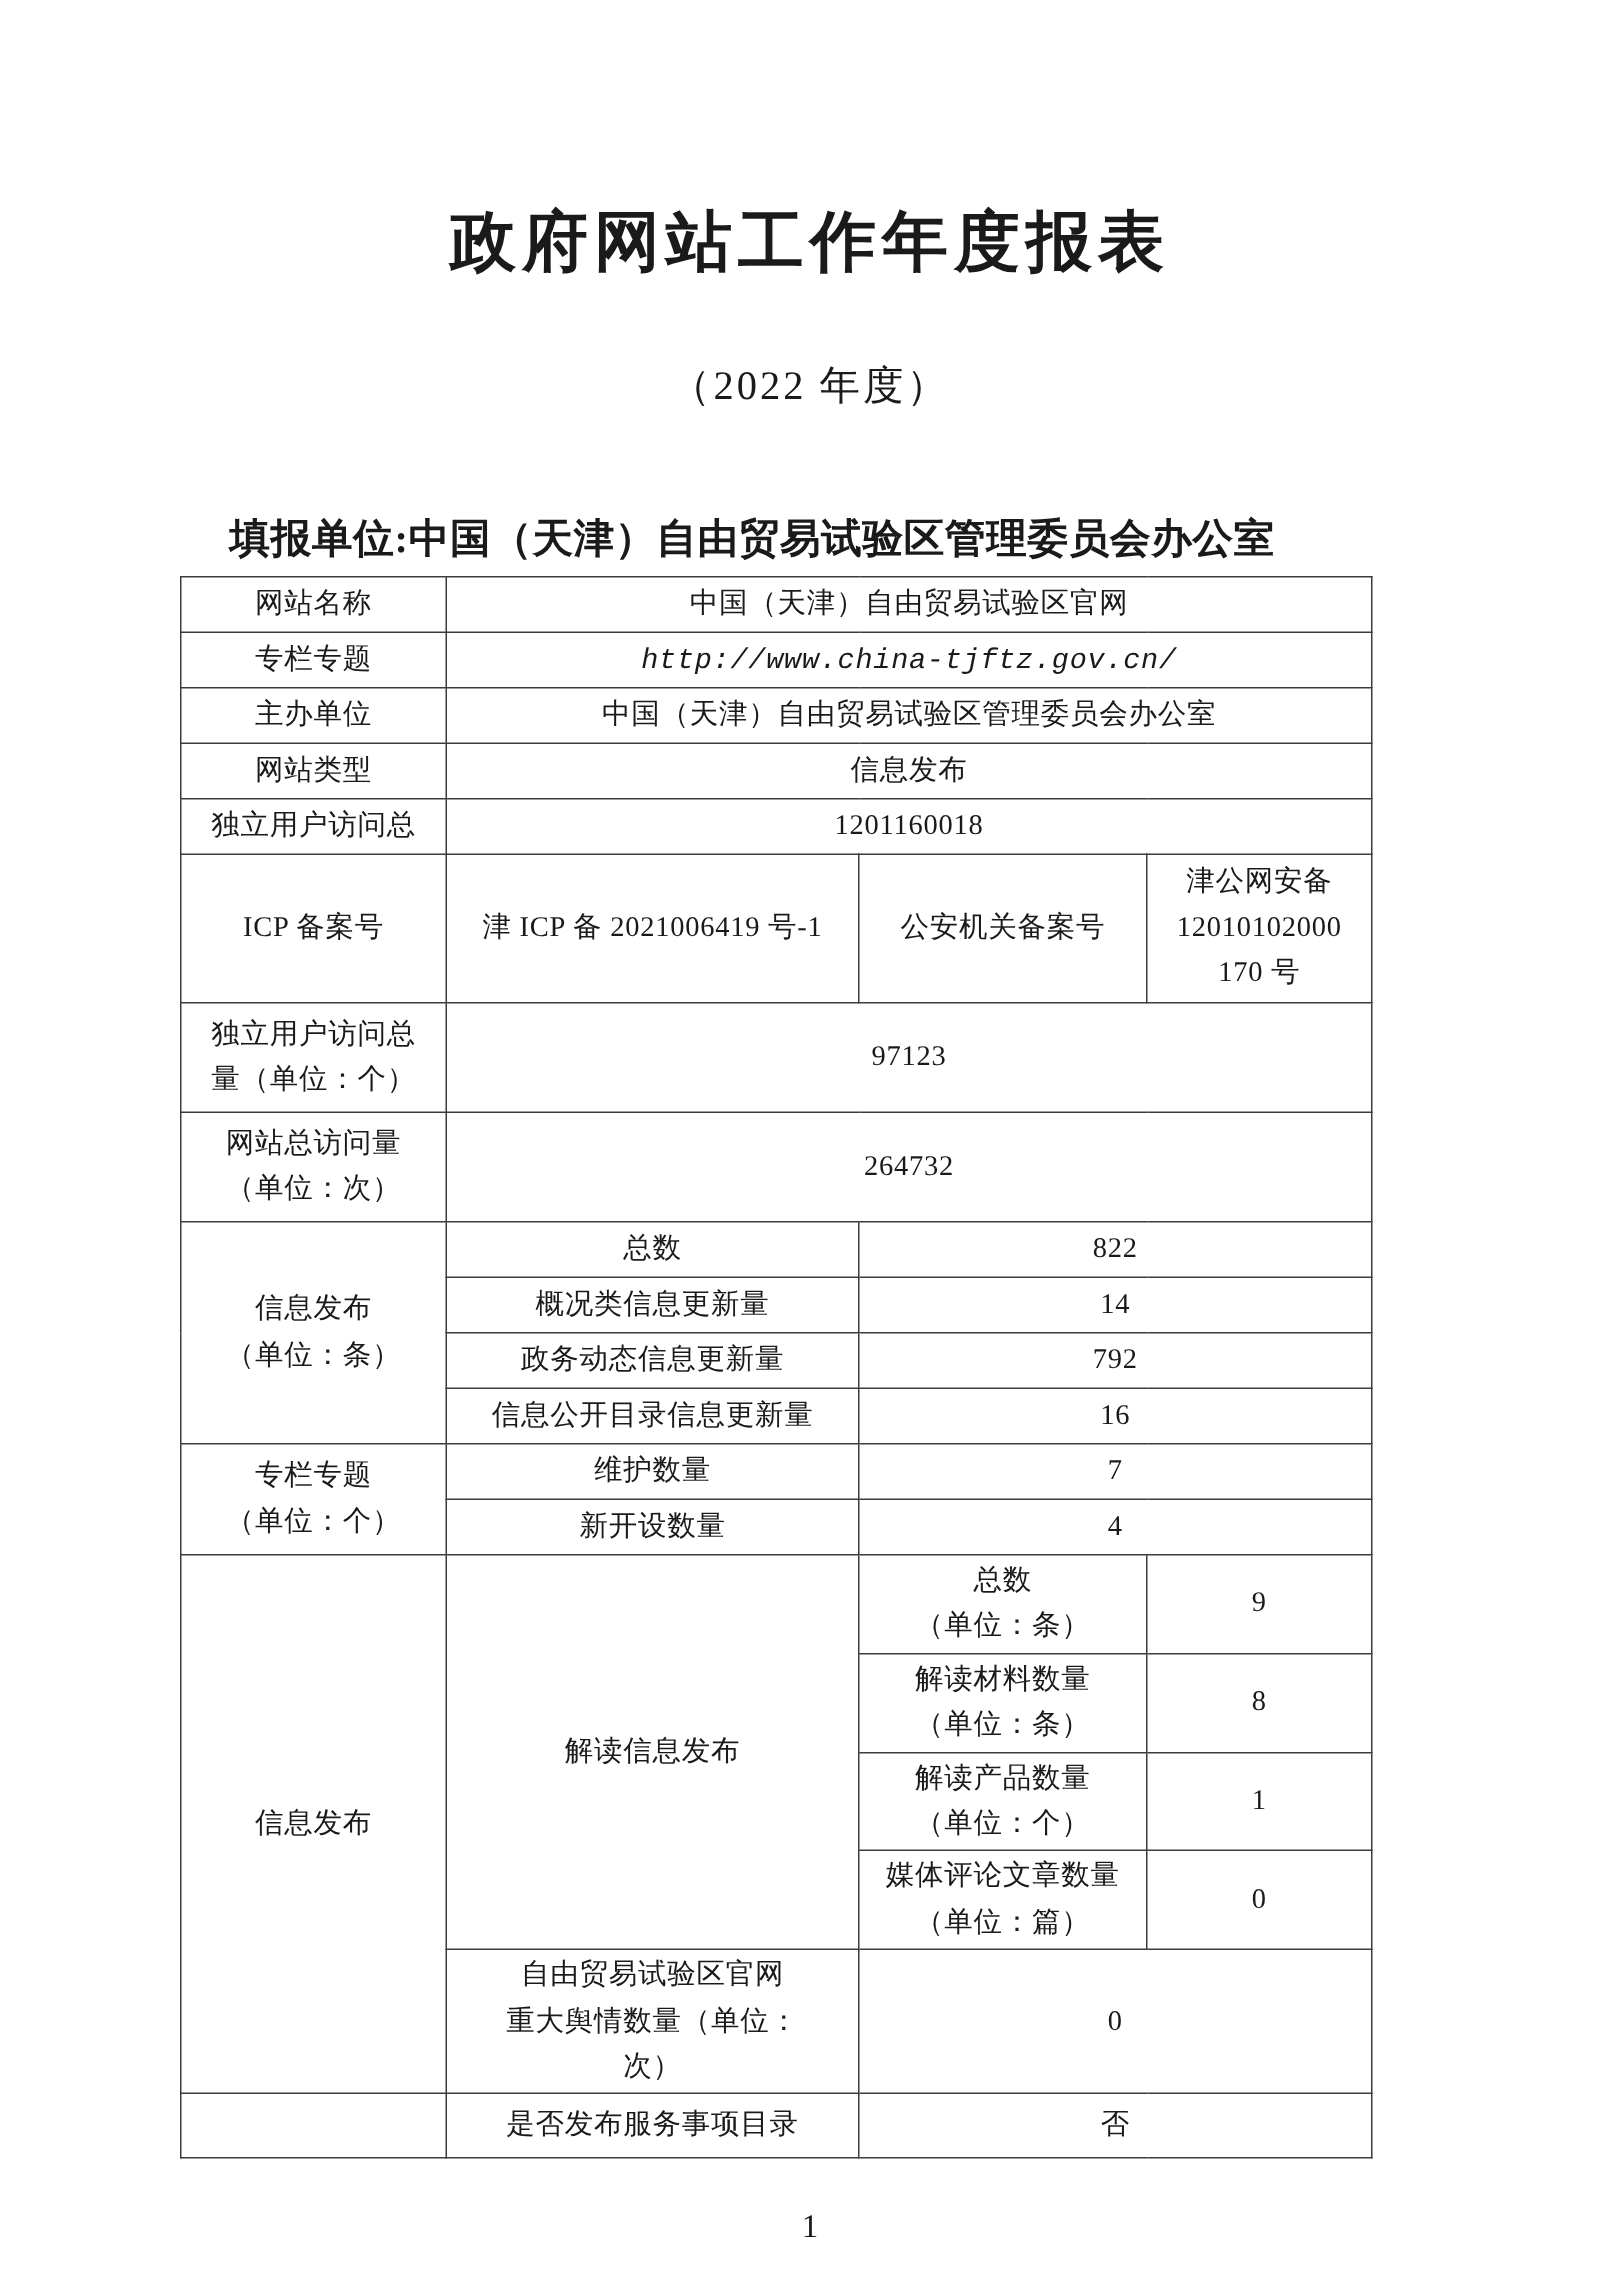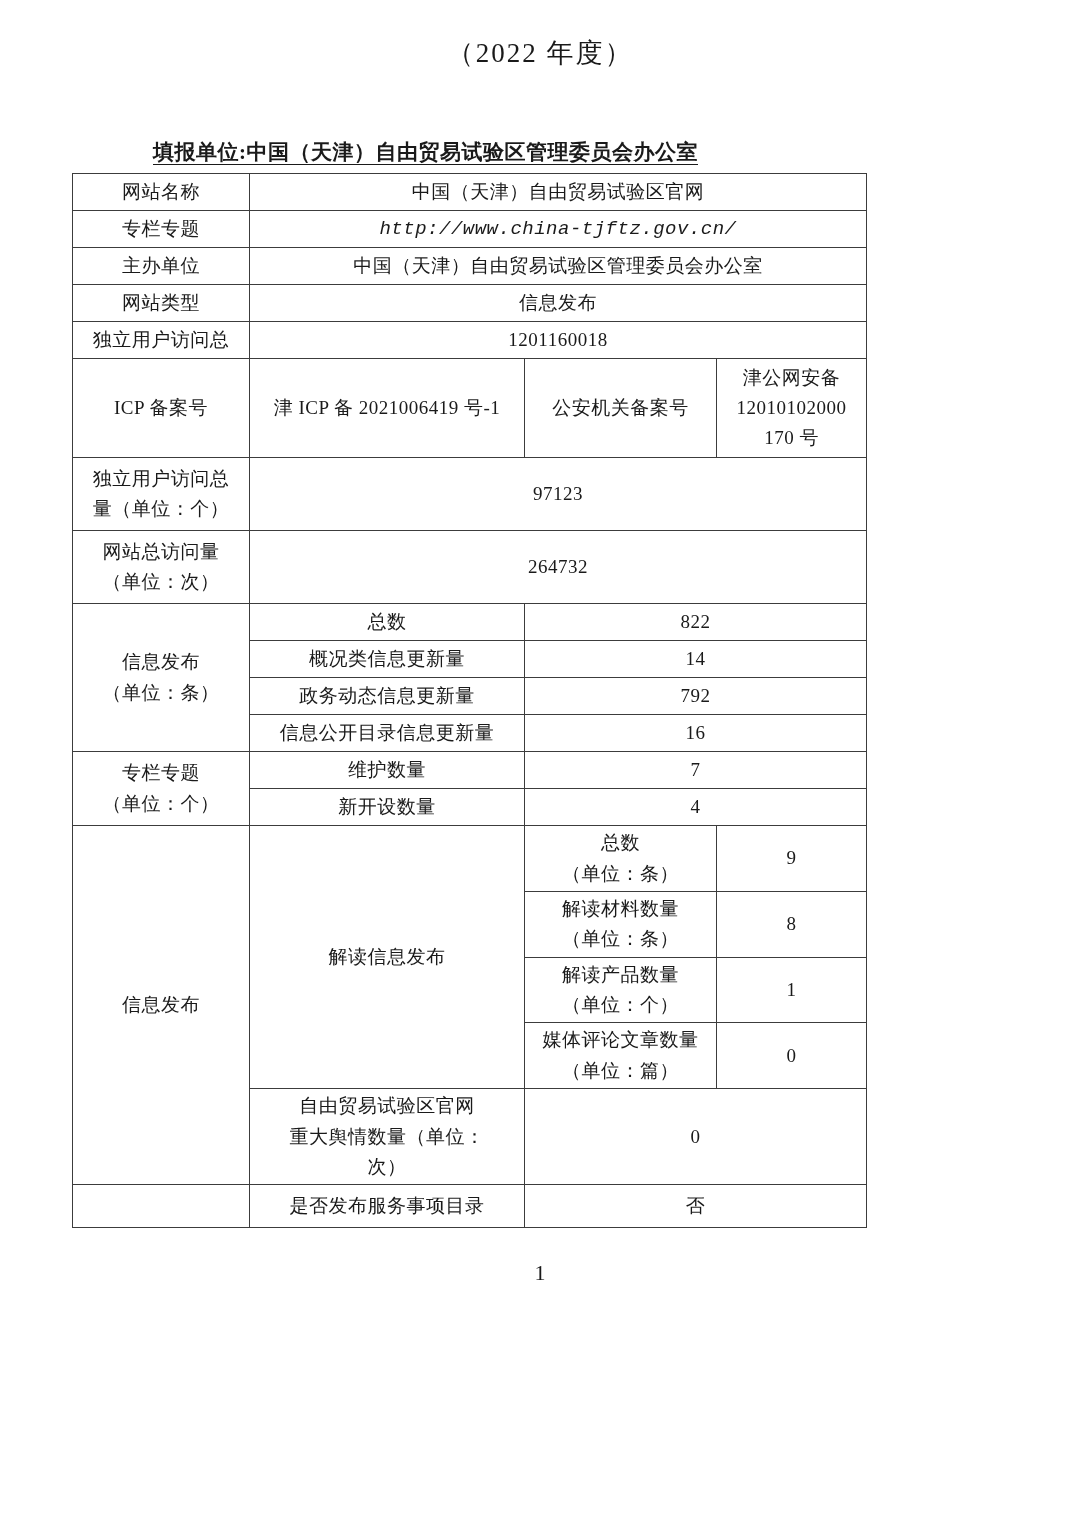--- a/index.html
+++ b/index.html
@@ -17,38 +17,37 @@
   .doc-title {
     padding-top: 140px;
     text-align: center;
     font-family: "Liberation Sans", sans-serif;
     font-size: 44px;
     font-weight: 700;
     letter-spacing: 4px;
     line-height: 1;
   }
   .doc-subtitle {
-    margin-top: 40px;
+    margin-top: 60px;
     text-align: center;
     font-size: 27px;
     letter-spacing: 2px;
     line-height: 1;
   }
   .report-unit {
     margin: 73px 0 9px 153px;
-    font-size: 21px;
+    font-size: 27px;
     font-weight: 700;
     line-height: 1.15;
-    text-decoration: underline;
     text-decoration-thickness: 1px;
     text-underline-offset: 5px;
     letter-spacing: 0.5px;
   }
   table.report {
-    margin-left: 72px;
+    margin-left: 120px;
     width: 794px;
     border-collapse: collapse;
     table-layout: fixed;
     padding-left: 48px;
   }
   table.report td {
     border: 1px solid #3c3c3c;
     text-align: center;
     vertical-align: middle;
     font-size: 19px;
@@ -77,20 +76,21 @@
     text-align: center;
     font-size: 22px;
     line-height: 1;
   }
 </style>
 </head>
 <body>
 
 <div class="page">
 
+  <div class="doc-title">政府网站工作年度报表</div>
   <div class="doc-subtitle">（2022 年度）</div>
   <div class="report-unit">填报单位:中国（天津）自由贸易试验区管理委员会办公室</div>
 
   <table class="report">
     <colgroup>
       <col style="width:177px">
       <col style="width:275px">
       <col style="width:192px">
       <col style="width:150px">
     </colgroup>

